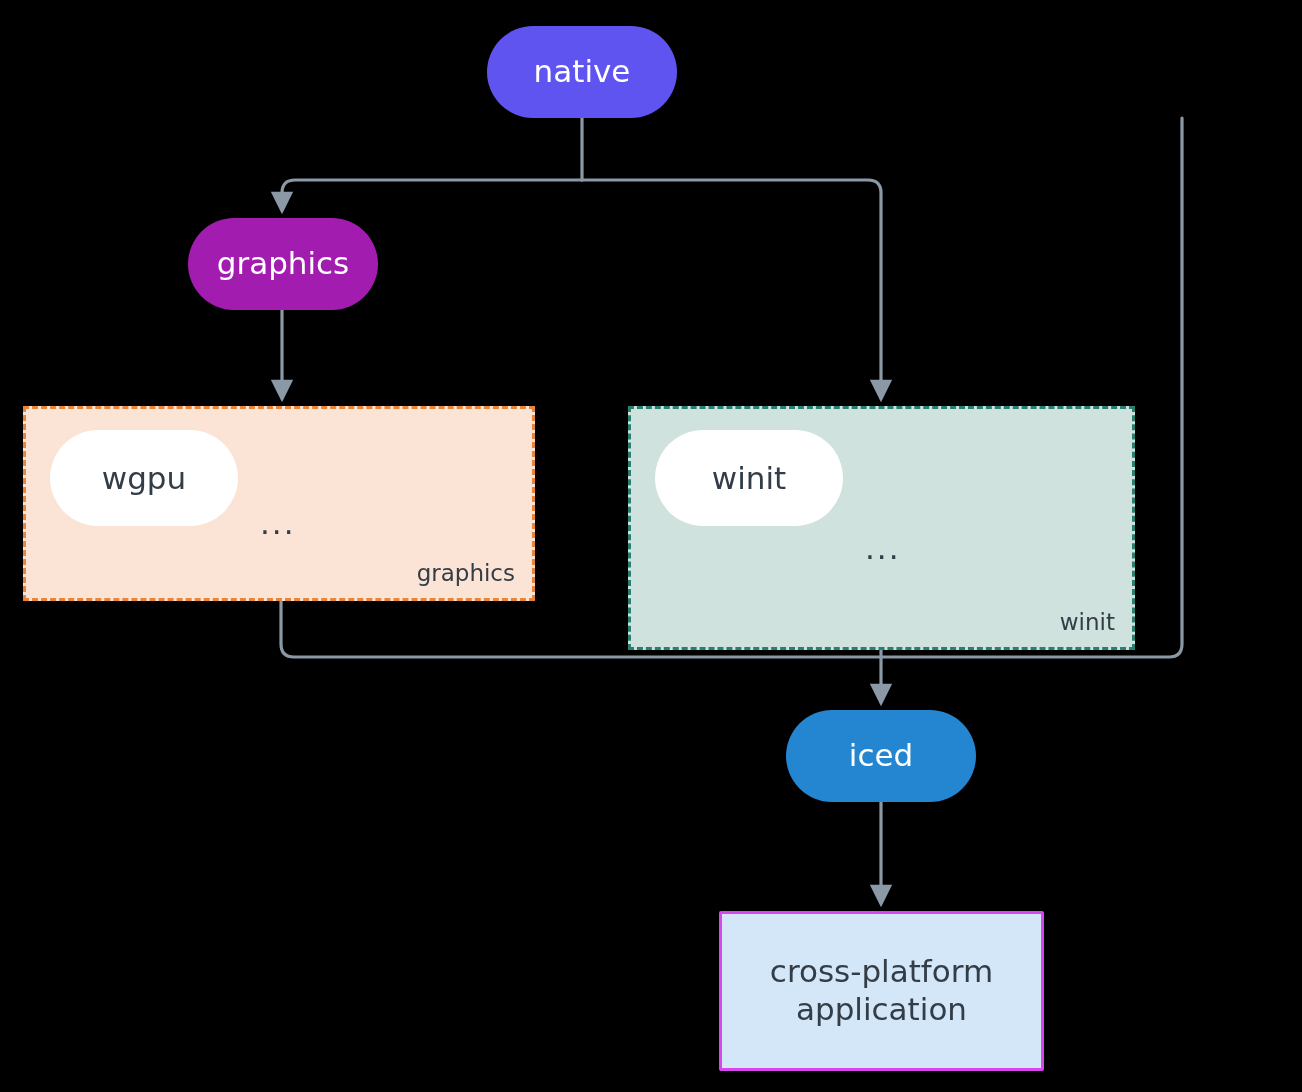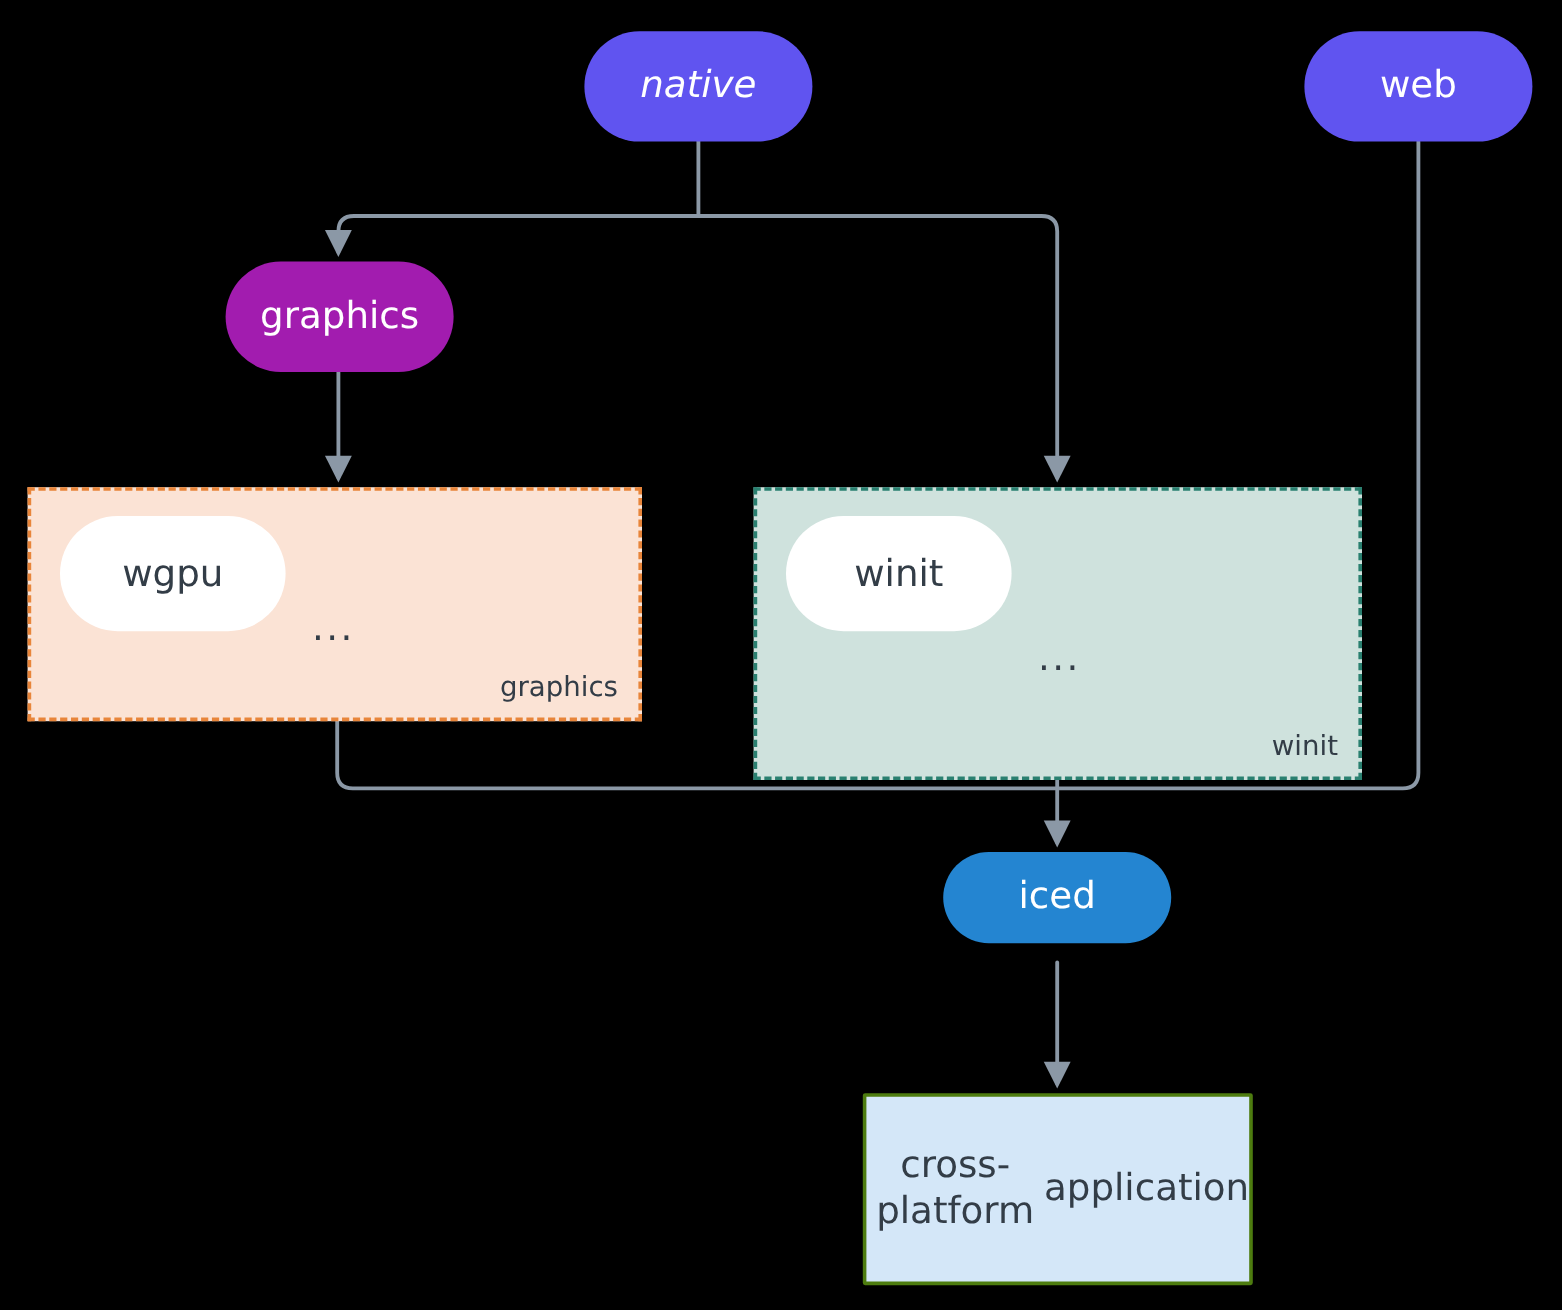--- a/index.html
+++ b/index.html
@@ -44,24 +44,24 @@
   .stadium {
     border-radius: 999px;
     font-size: 31px;
     color: #ffffff;
   }
   .stadium.purple  { background: #6054f0; }
   .stadium.orange  { background: #a21caf; }
   .stadium.blue    { background: #2485d1; }
 
   
-  #node-native   { left: 487px;  top: 26px;  width: 190px; height: 92px; font-style: italic; }
+  #node-native   { left: 487px;  top: 26px;  width: 190px; height: 92px; }
   #node-web      { left: 1087px; top: 26px;  width: 190px; height: 92px; }
   #node-graphics { left: 188px;  top: 218px; width: 190px; height: 92px; }
-  #node-iced     { left: 786px;  top: 710px; width: 190px; height: 76px; }
+  #node-iced     { left: 786px;  top: 710px; width: 190px; height: 92px; }
 
   
   .cluster {
     position: absolute;
     box-sizing: border-box;
     border-width: 3px;
     border-style: dashed;
     display: block;
   }
   .cluster .cluster-inner {
@@ -121,24 +121,25 @@
     flex: 0 0 auto;
   }
 
   
   #node-application {
     left: 719px;
     top: 911px;
     width: 325px;
     height: 160px;
     background: #d4e7f8;
-    border: 3px solid #4d7c0f;
+    border: 3px solid #d946ef;
     border-radius: 2px;
     font-size: 31px;
     color: #333d47;
+    flex-direction: column;
   }
   #node-application .line { display: block; }
 </style>
 </head>
 <body>
 
 <div id="diagram">
 
   <svg id="edges" viewBox="0 0 1302 1092" width="1302" height="1092" xmlns="http://www.w3.org/2000/svg">
     <defs>
@@ -166,23 +167,20 @@
       <path d="M 881,657 L 881,702" marker-end="url(#arrowhead)"></path>
 
       <path d="M 881,802 L 881,903" marker-end="url(#arrowhead)"></path>
     </g>
   </svg>
 
   <div class="node stadium purple" id="node-native">
     <span>native</span>
   </div>
 
-  <div class="node stadium purple" id="node-web">
-    <span>web</span>
-  </div>
 
   <div class="node stadium orange" id="node-graphics">
     <span>graphics</span>
   </div>
 
   <div class="cluster" id="cluster-renderers">
     <div class="cluster-inner">
       <div class="chip">
         <span>wgpu</span>
       </div>

